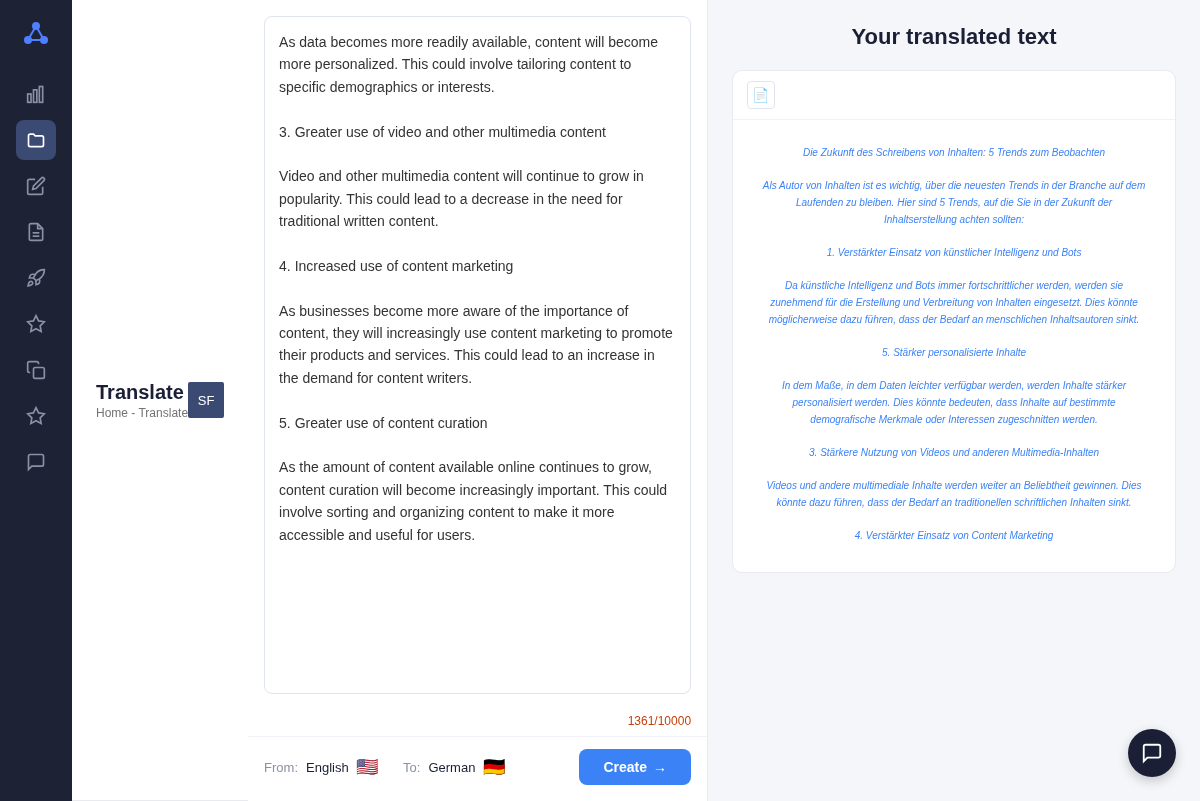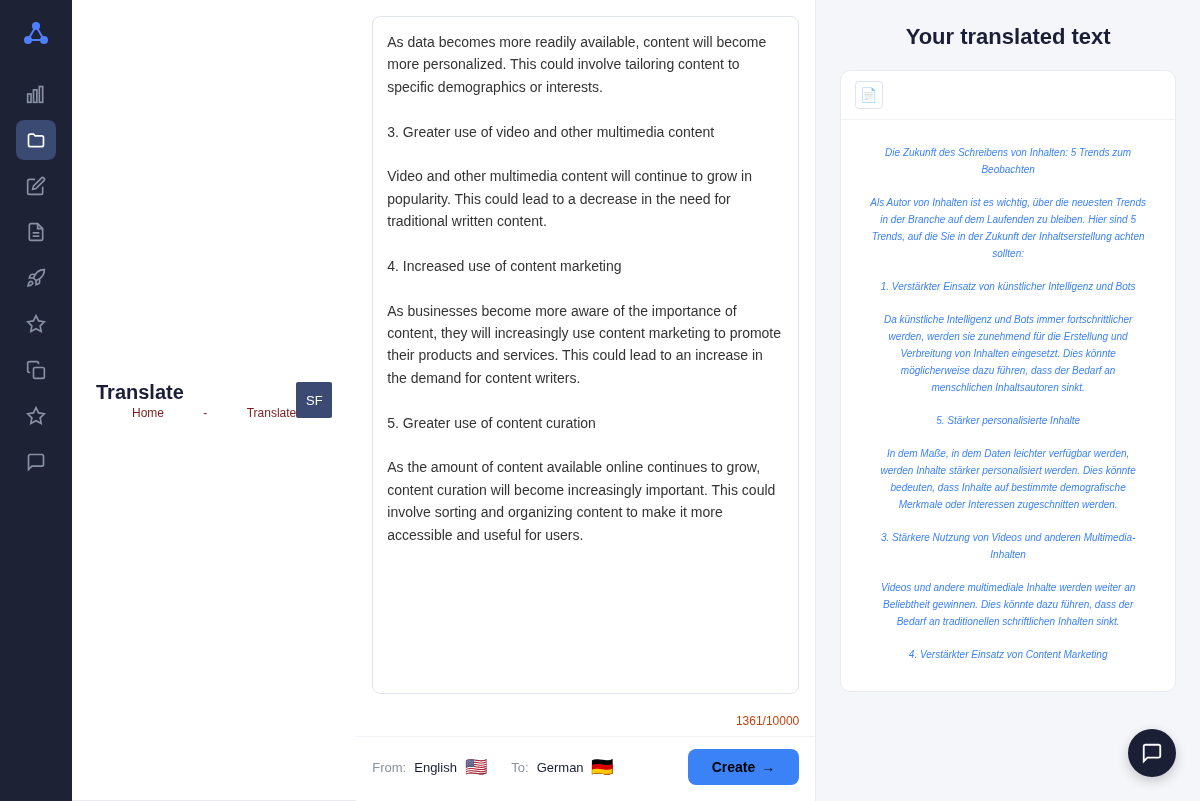--- a/index.html
+++ b/index.html
@@ -57,21 +57,21 @@
     .header-left h1 {
       font-size: 20px;
       font-weight: 600;
       color: #1a1f36;
     }
     .breadcrumb {
       font-size: 12px;
       color: #8892a4;
       margin-top: 2px;
     }
-    .breadcrumb span { color: #7f1d1d; margin-left: 36px; }
+    .breadcrumb span { color: #737373; }
     .user-avatar {
       width: 36px;
       height: 36px;
       background: #3b4a72;
       border-radius: 2px;
       display: flex;
       align-items: center;
       justify-content: center;
       color: #fff;
       font-weight: 400;
@@ -139,21 +139,21 @@
       font-size: 13px;
       font-weight: 500;
       color: #1a1f36;
     }
     .flag {
       font-size: 18px;
     }
     .create-btn {
       margin-left: auto;
       background: #3b82f6;
-      color: #000000;
+      color: #ffffff;
       border: none;
       border-radius: 8px;
       padding: 10px 24px;
       font-size: 14px;
       font-weight: 600;
       cursor: pointer;
       display: flex;
       align-items: center;
       gap: 6px;
     }

